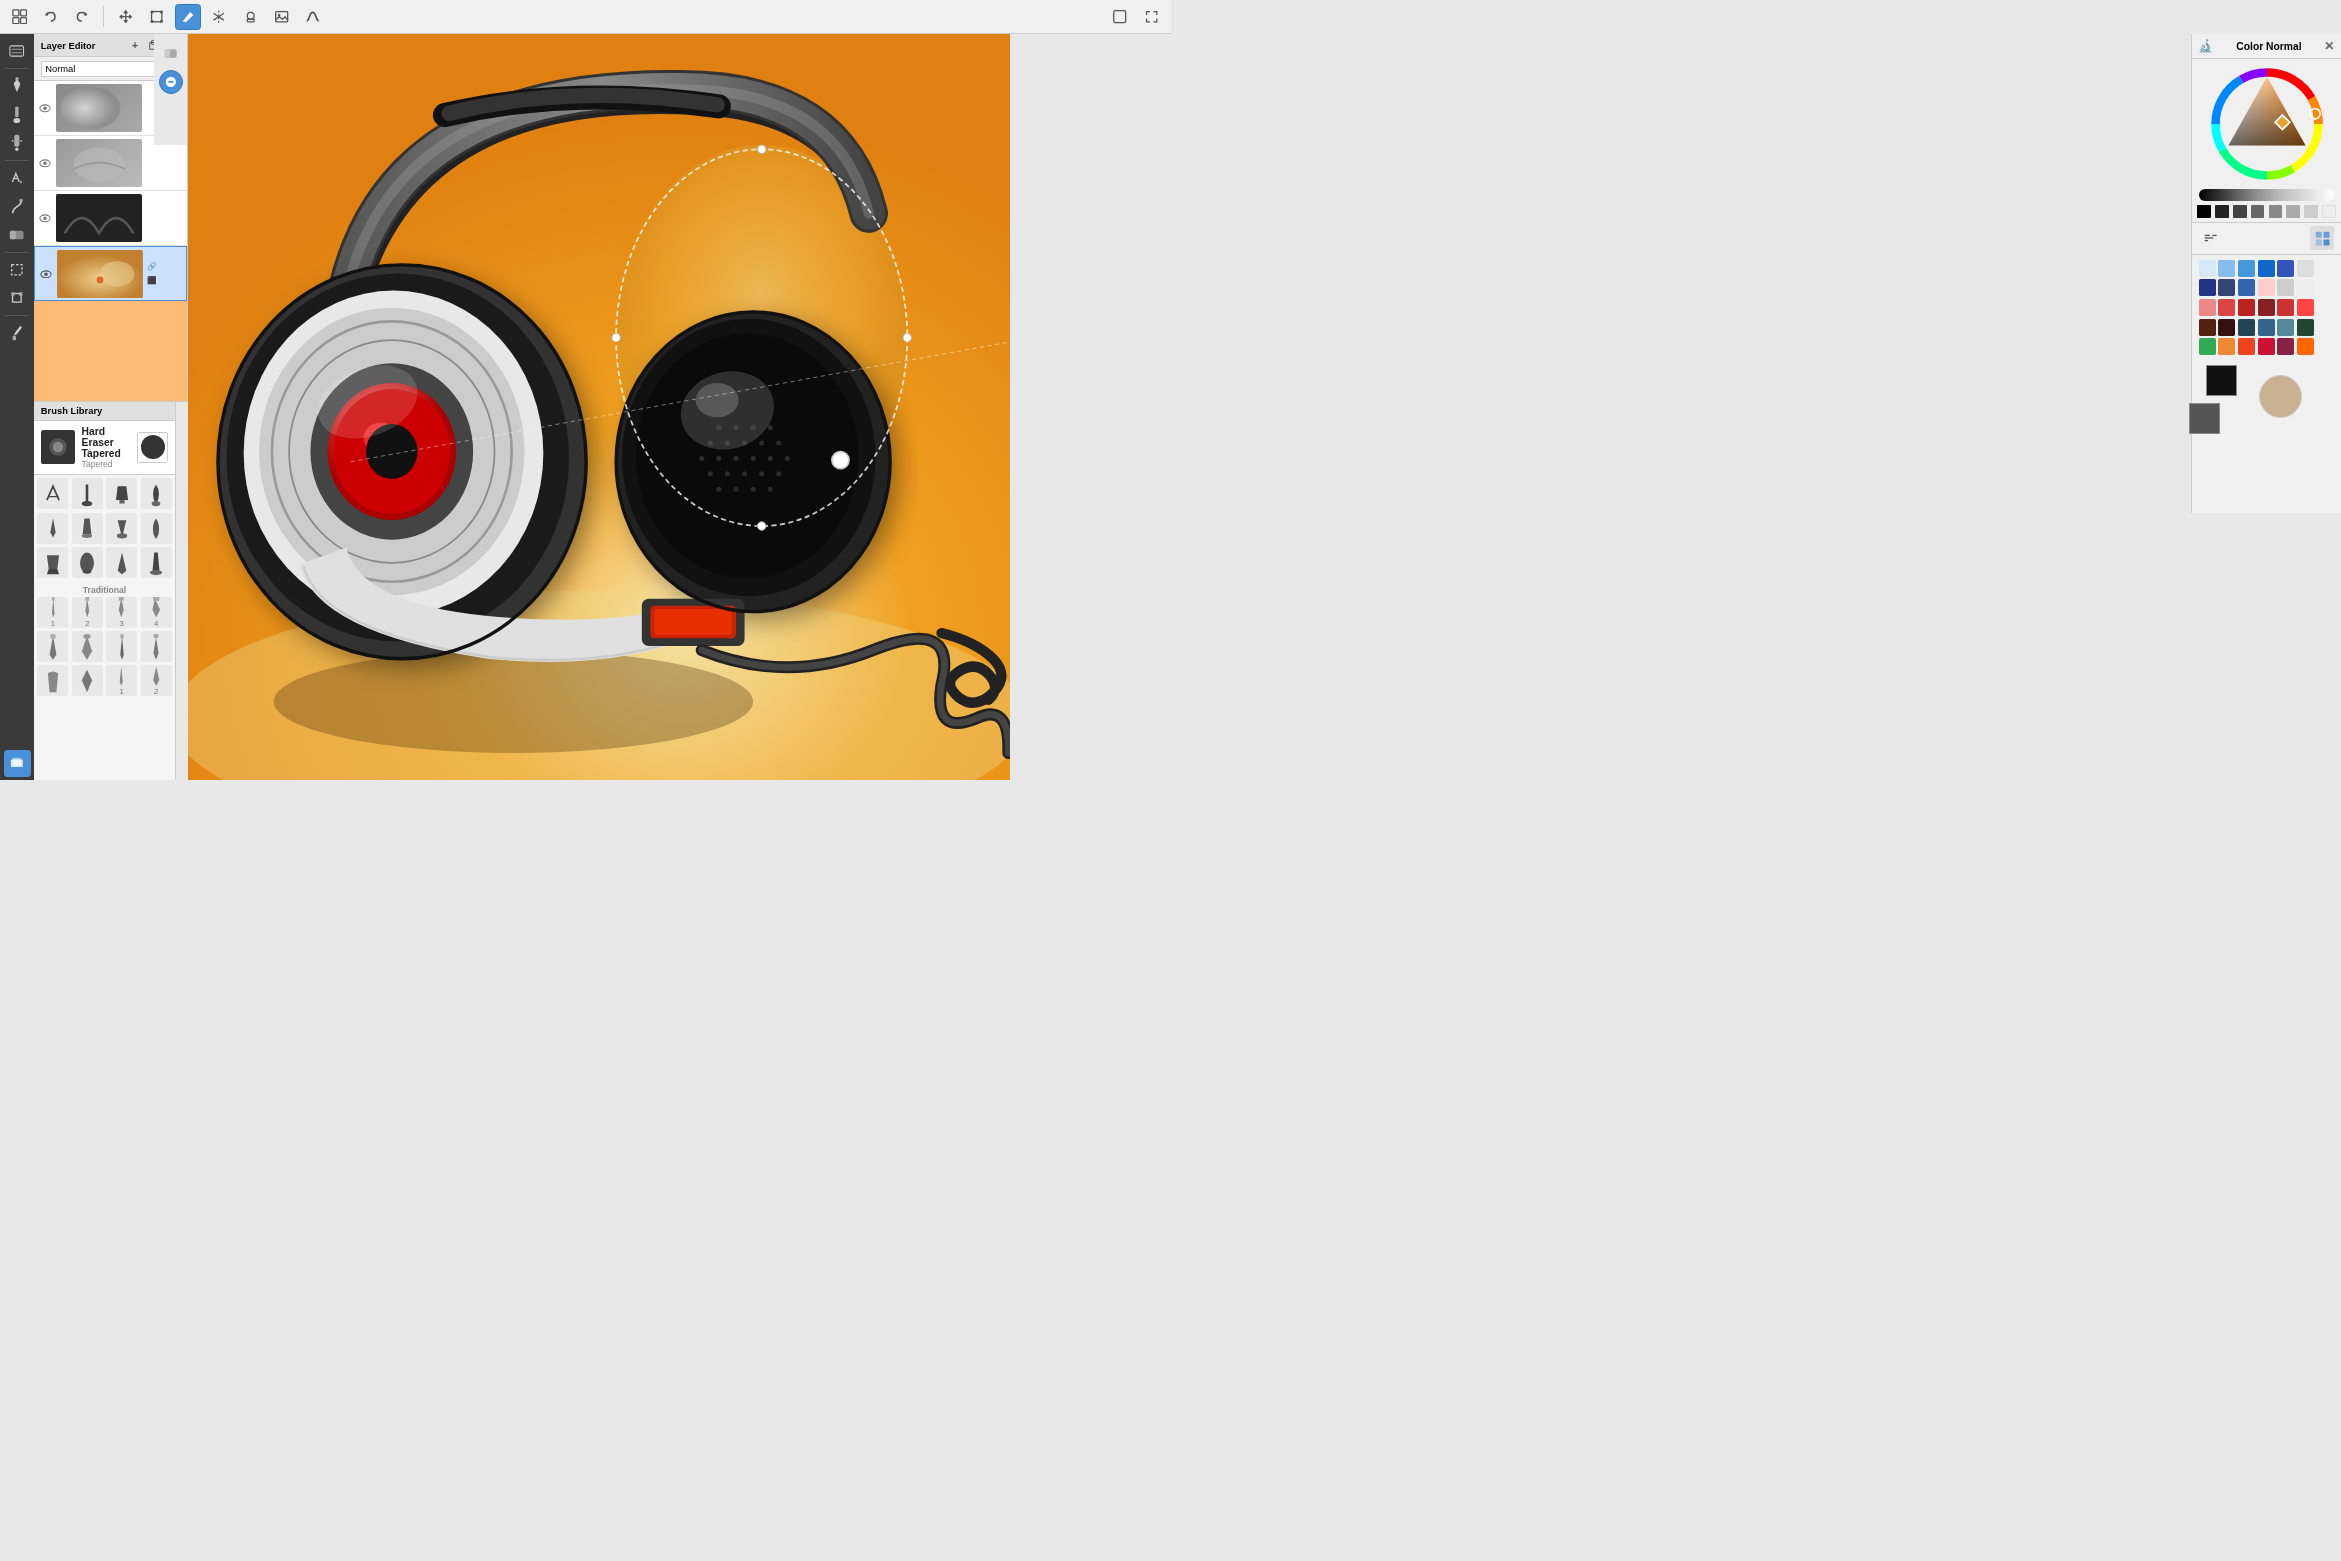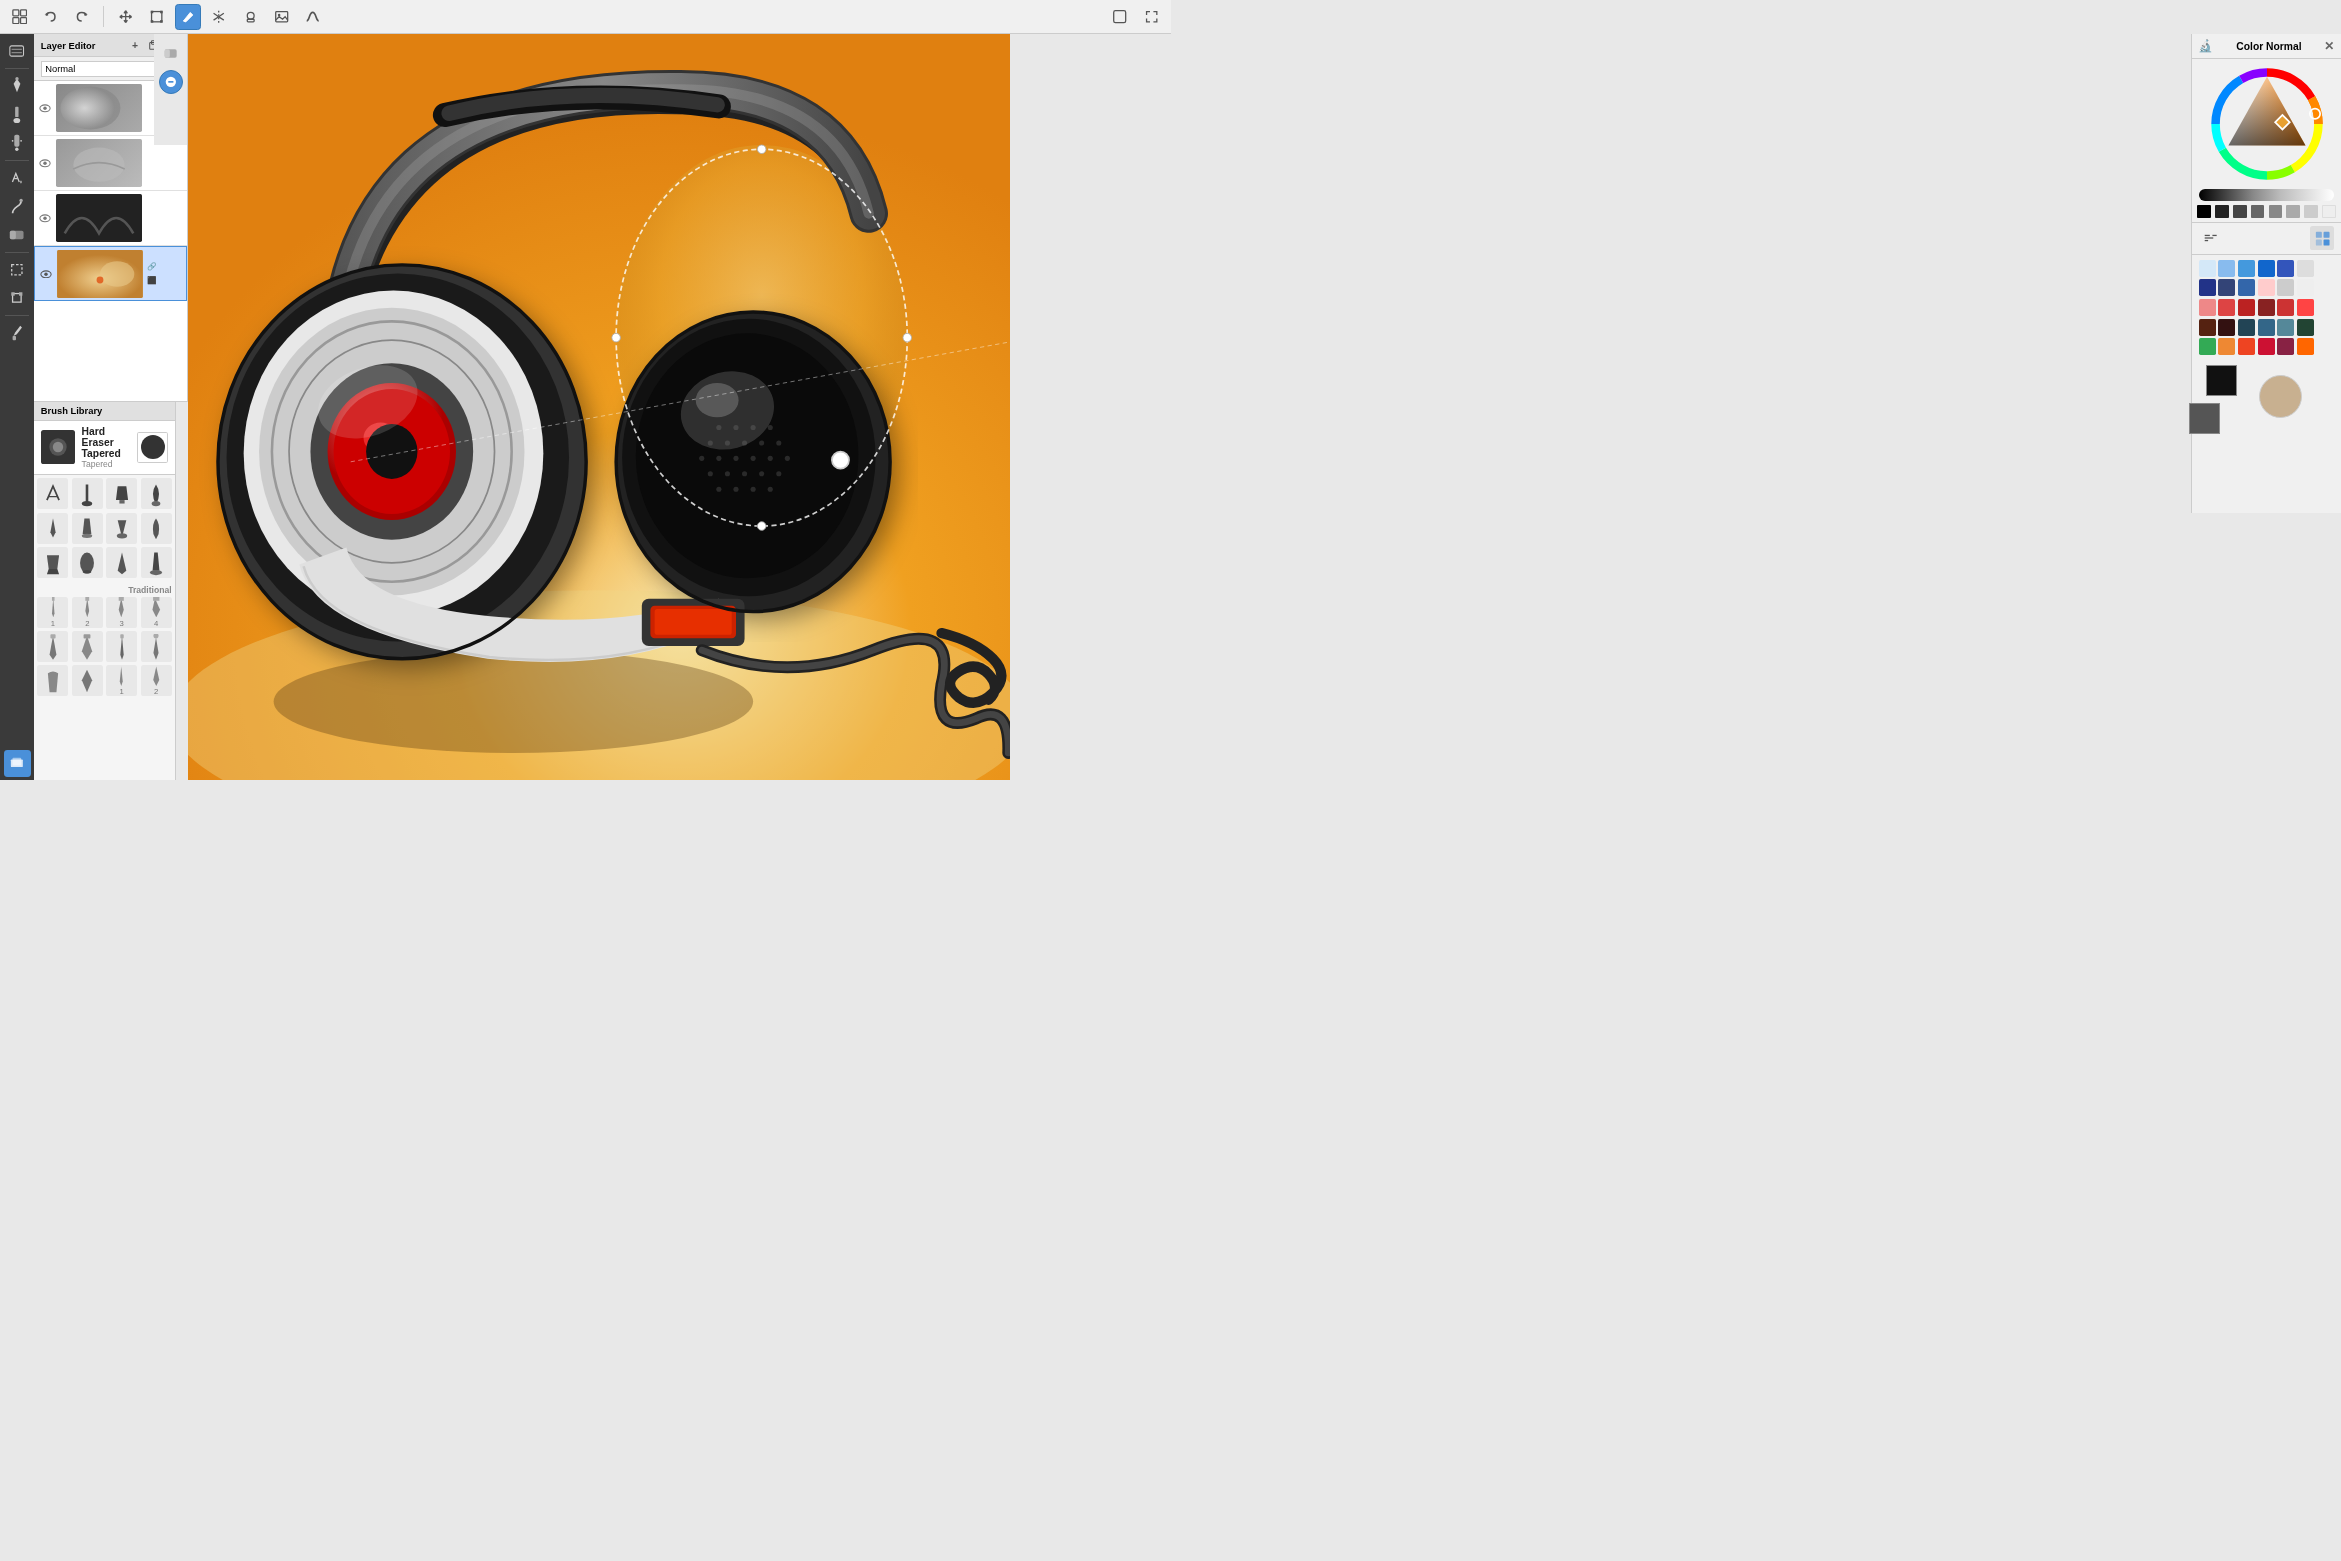--- a/index.html
+++ b/index.html
@@ -26,21 +26,21 @@
     .tool-btn {
       width: 27px; height: 27px; display: flex; align-items: center; justify-content: center;
       border-radius: 3.4px; cursor: pointer; color: #ccc; font-size: 12px;
     }
     .tool-btn.active { background: #4a90d9; color: white; }
     .tool-sep { width: 24px; height: 0.9px; background: #555; margin: 1.7px 0; }
 
     
     #layer-panel {
       position: absolute; top: 34px; left: 34px; width: 154px; height: 368px;
-      background: #ffffff; border-right: 0.9px solid #ccc; border-bottom: 0.9px solid #ccc;
+      background: #fdba74; border-right: 0.9px solid #ccc; border-bottom: 0.9px solid #ccc;
       display: flex; flex-direction: column;
     }
     #layer-header {
       background: #e0e0e0; padding: 3.4px 6.8px; font-weight: bold; font-size: 9.4px;
       display: flex; align-items: center; justify-content: space-between; border-bottom: 0.9px solid #ccc;
     }
     .layer-header-icons { display: flex; gap: 3.4px; }
     .layer-header-icon { width: 15.4px; height: 15.4px; display: flex; align-items: center; justify-content: center; cursor: pointer; border-radius: 1.7px; font-size: 10.3px; color: #555; }
     #layer-blend-row {
       display: flex; align-items: center; padding: 3.4px 6.8px; border-bottom: 0.9px solid #ccc;
@@ -78,21 +78,21 @@
       display: flex; align-items: center; padding: 5.1px 6.8px; border-bottom: 0.9px solid #ccc; background: white;
     }
     .brush-selected-icon { width: 34px; height: 34px; background: #333; border-radius: 2.6px; margin-right: 6.8px; flex-shrink: 0; display: flex; align-items: center; justify-content: center; }
     .brush-selected-info { flex: 1; }
     .brush-selected-name { font-size: 10.3px; font-weight: bold; color: #222; }
     .brush-selected-cat { font-size: 8.6px; color: #888; }
     .brush-preview-box { width: 31px; height: 31px; background: white; border: 0.9px solid #ccc; border-radius: 1.7px; margin-left: 3.4px; display: flex; align-items: center; justify-content: center; }
     .brush-circle-preview { width: 24px; height: 24px; border-radius: 50%; background: #333; }
 
     #brush-grid { flex: 1; overflow-y: auto; padding: 3.4px; }
-    .brush-section-label { font-size: 8.6px; color: #888; padding: 3.4px 0 1.7px 0; font-weight: bold; text-align: right; }
+    .brush-section-label { font-size: 8.6px; color: #888; padding: 3.4px 0 1.7px 0; font-weight: bold; text-align: center; }
     .brush-row { display: flex; gap: 3.4px; justify-content: center; margin-bottom: 3.4px; }
     .brush-item { width: 31px; height: 31px; background: #e8e8e8; border-radius: 2.6px; display: flex; align-items: center; justify-content: center; cursor: pointer; overflow: hidden; }
 
     
     #canvas-area {
       position: absolute; top: 34px; left: 188px; width: 822px; height: 746px;
       background: #f0a020; overflow: hidden;
     }
 
     

